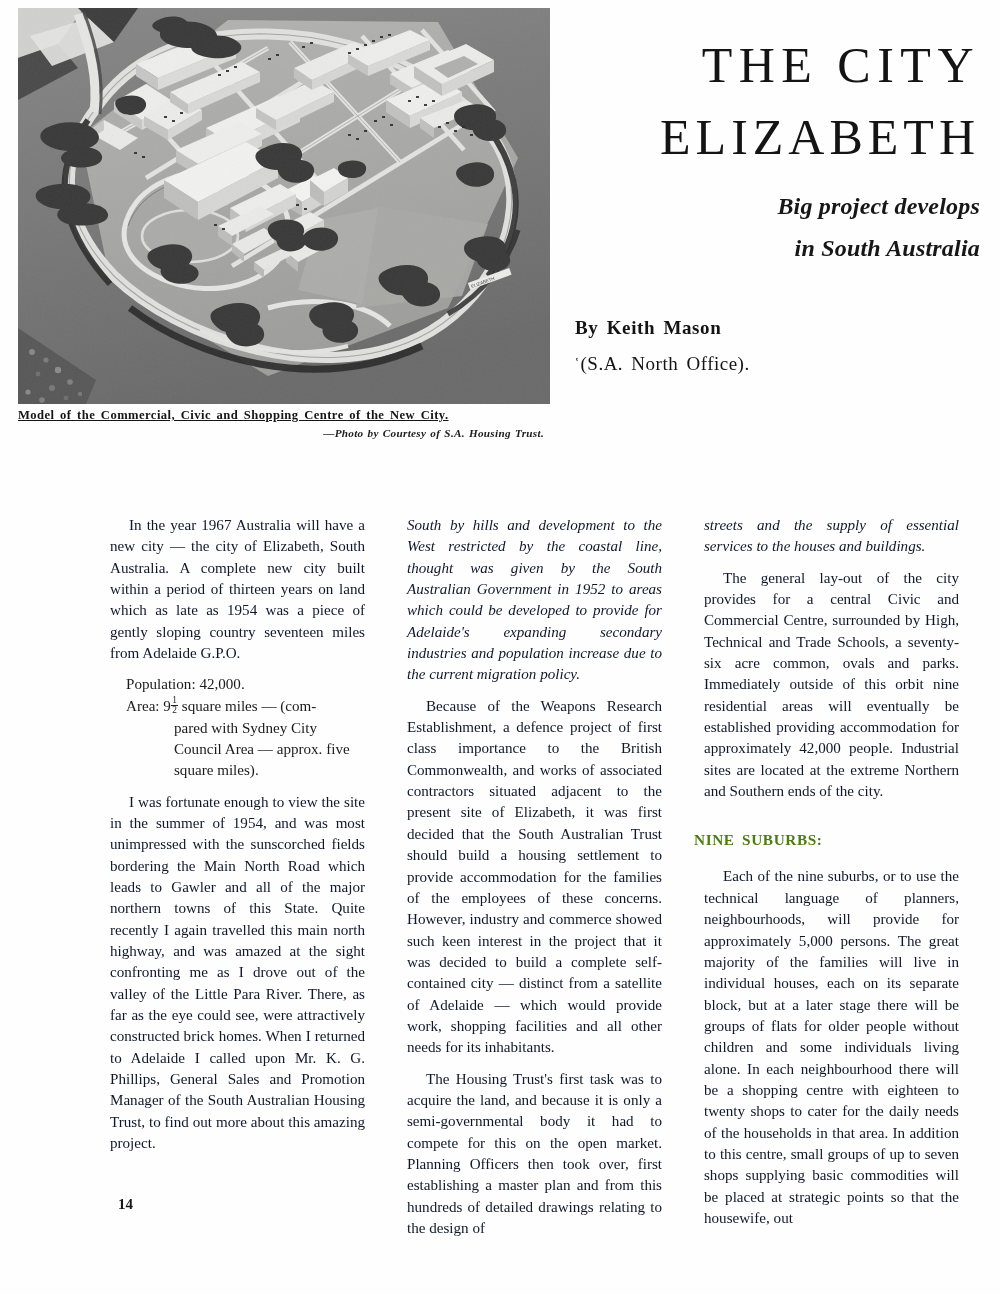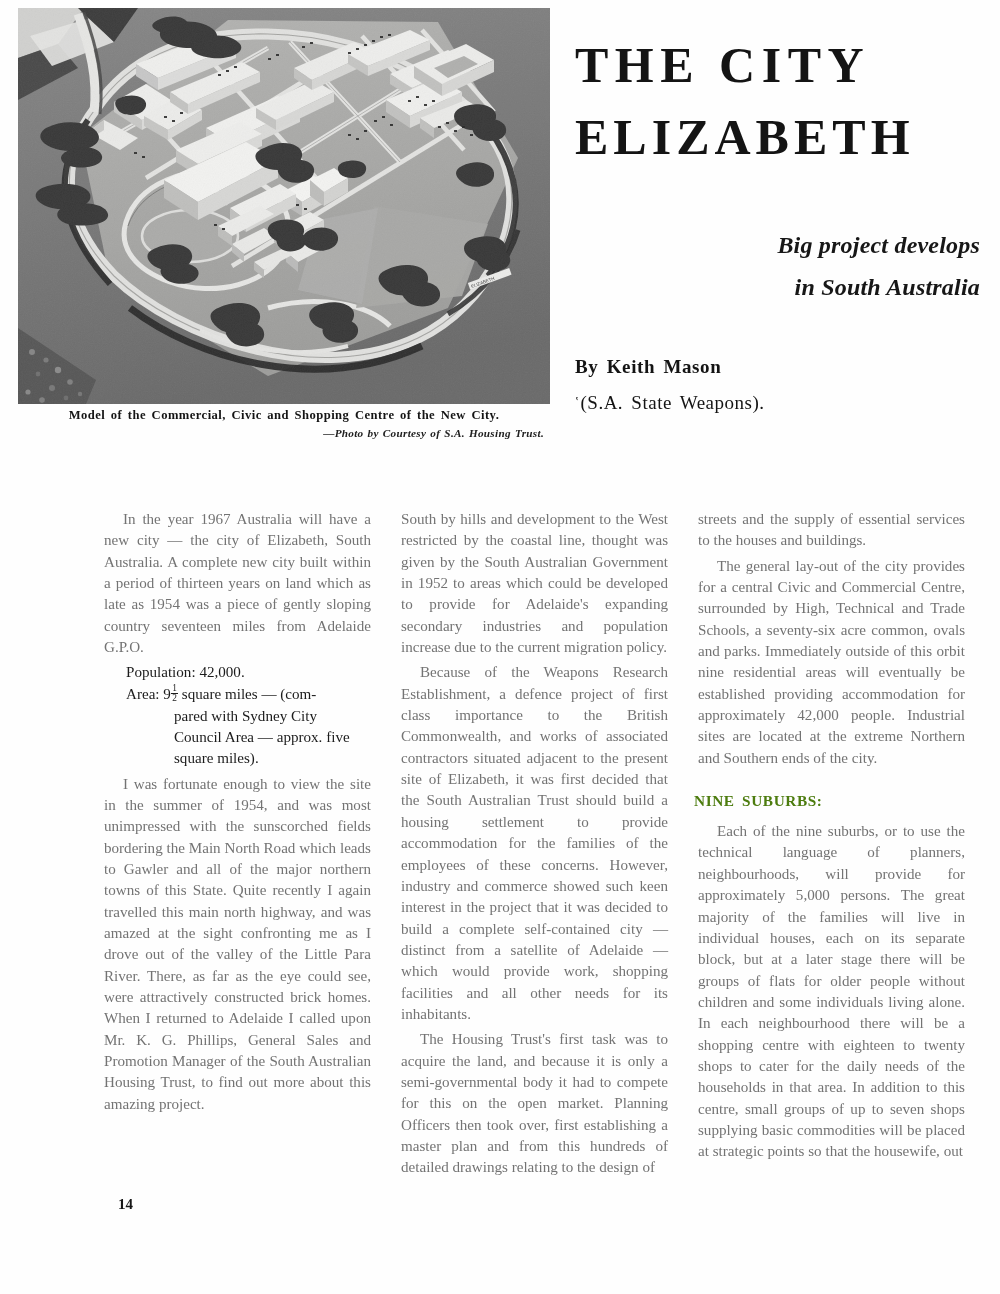--- a/index.html
+++ b/index.html
@@ -47,24 +47,25 @@
     position: absolute;
     left: 18px;
     top: 408px;
     width: 532px;
   }
   .caption-main {
     font-family: "Liberation Serif", "DejaVu Serif", serif;
     font-weight: bold;
     font-size: 12.6px;
     letter-spacing: 0.45px;
-    text-align: center;
+    text-align: left;
     color: #151515;
     line-height: 1.25;
     word-spacing: 2px;
+    text-decoration: underline;
   }
   .caption-credit {
     font-family: "Liberation Serif", "DejaVu Serif", serif;
     font-style: italic;
     font-size: 11.2px;
     text-align: right;
     color: #202020;
     margin-top: 3px;
     padding-right: 6px;
     letter-spacing: 0.3px;
@@ -74,33 +75,33 @@
 
   
   .masthead {
     position: absolute;
     left: 575px;
     top: 40px;
     width: 405px;
   }
   .title-line {
     font-family: "Liberation Serif", "DejaVu Serif", serif;
-    font-weight: 700;
+    font-weight: 400;
     font-size: 50px;
     line-height: 1.0;
     letter-spacing: 6.5px;
     color: #141414;
-    text-align: left;
+    text-align: right;
     white-space: nowrap;
   }
   .title-line.l1 { margin-bottom: 22px; }
   .title-line.l2 { font-size: 50px; letter-spacing: 5px; }
 
   .subtitle {
-    margin-top: 62px;
+    margin-top: 23px;
     font-family: "Liberation Serif", "DejaVu Serif", serif;
     font-style: italic;
     font-weight: bold;
     font-size: 24px;
     line-height: 1.75;
     text-align: right;
     color: #171717;
     letter-spacing: 0.2px;
   }
   .byline {
@@ -135,31 +136,31 @@
     left: 100px;
     top: 505px;
     width: 870px;
     display: flex;
     gap: 22px;
   }
   .col {
     width: 275px;
   }
   .col p {
-    margin: 4px;
+    margin: 10px;
     font-family: "Liberation Serif", "DejaVu Serif", serif;
     font-size: 15.1px;
     line-height: 1.415;
     text-align: justify;
     text-align-last: left;
-    color: #737373;
+    color: #0f172a;
     hyphens: none;
   }
   .col p.indent { text-indent: 19px; }
-  .col p.noindent { text-indent: 0; }
+  .col p.noindent { text-indent: 0; font-style: italic; }
 
   .stat-line {
     margin: 0;
     font-family: "Liberation Serif", "DejaVu Serif", serif;
     font-size: 15.1px;
     line-height: 1.415;
     color: #1b1b1b;
     text-align: left;
   }
   .stat-pop { padding-left: 26px; }
@@ -481,21 +482,21 @@
     <div class="title-line l2">ELIZABETH</div>
 
     <div class="subtitle">
       <div>Big project develops</div>
       <div>in South Australia</div>
     </div>
 
     <div class="byline">
       <div class="byline-author">By Keith Mason</div>
       <div class="byline-office">
-        <span class="lead-mark">ʽ</span><span>(S.A. State Weapons).</span>
+        <span class="lead-mark">ʽ</span><span>(S.A. North Office).</span>
       </div>
     </div>
   </div>
 
   <div class="columns">
 
     <div class="col">
       <p class="indent">In the year 1967 Australia will have a new city — the city of Elizabeth, South Australia.  A complete new city built within a period of thirteen years on land which as late as 1954 was a piece of gently sloping country seventeen miles from Adelaide G.P.O.</p>
 
       <div class="stat-line stat-pop">Population: 42,000.</div>

